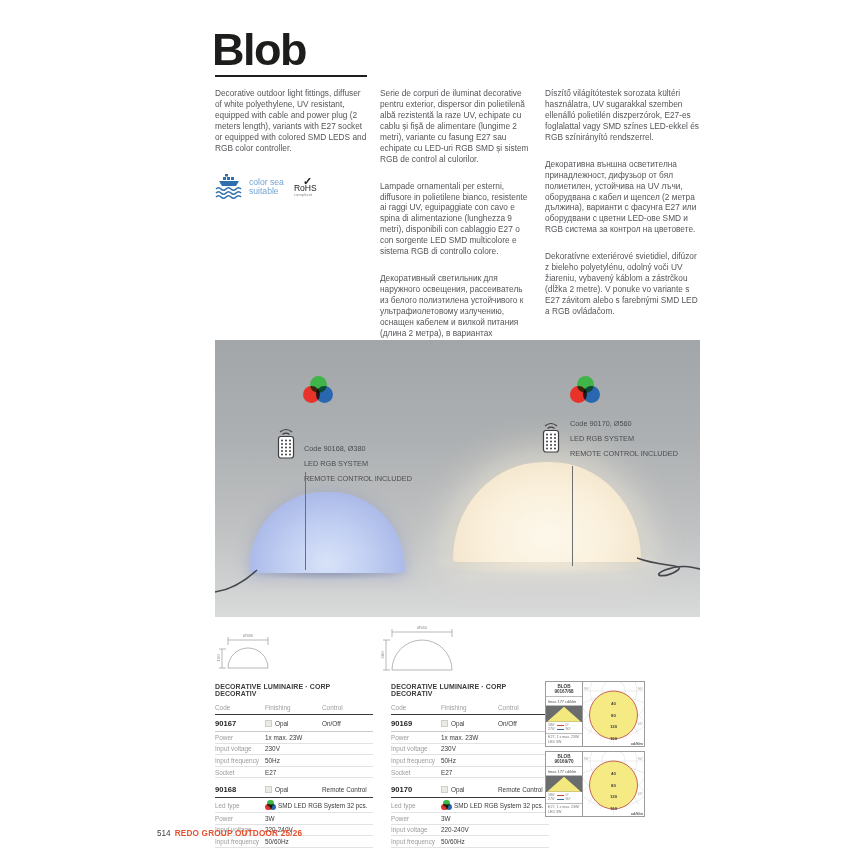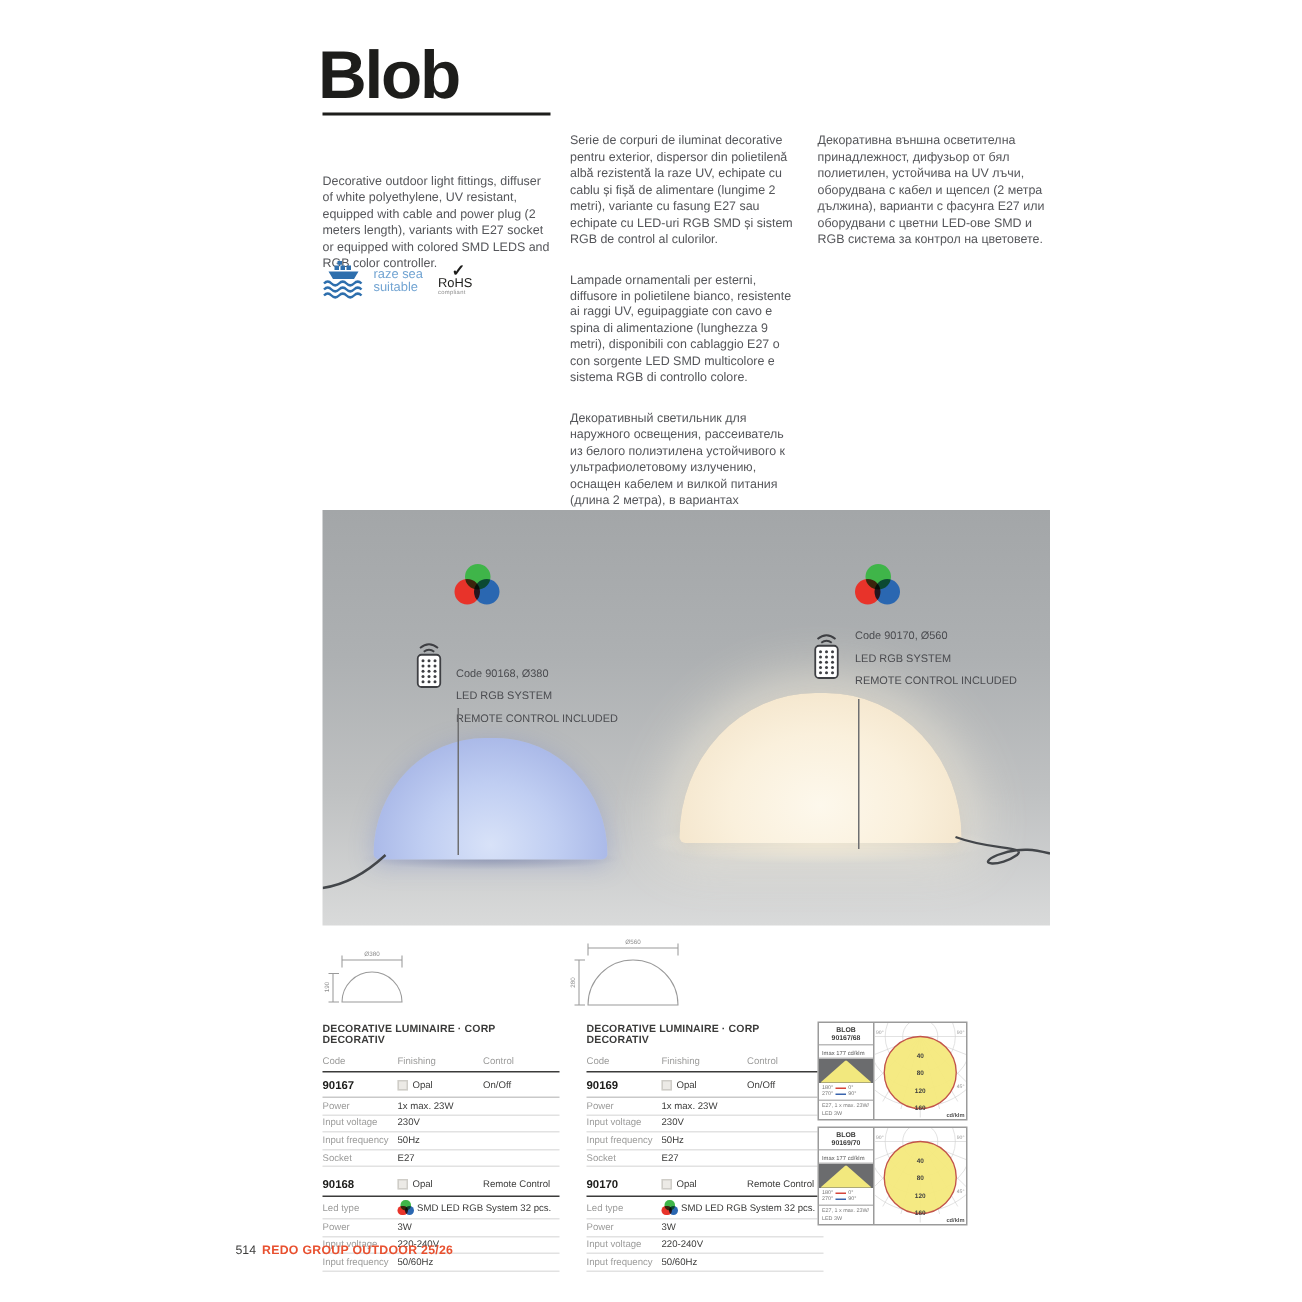--- a/index.html
+++ b/index.html
@@ -7,21 +7,21 @@
   .page { position:relative; width:868px; height:868px; background:#fff;
           font-family:"Liberation Sans", sans-serif; overflow:hidden; color:#55565a;border-radius:31px; }
 
   
   .title { position:absolute; left:212px; top:24px; font-size:45px; font-weight:800;
            letter-spacing:-1.5px; color:#1d1d1b; }
   .title-rule { position:absolute; left:215px; top:75px; width:152px; height:2px; background:#1d1d1b; }
 
   
   .col { position:absolute; top:88px; }
-  .col1 { left:215px; width:153px;margin-top:27px; }
+  .col1 { left:215px; width:153px; }
   .col2 { left:380px; width:153px; }
   .col3 { left:545px; width:158px; }
   .para { font-size:8.3px; line-height:1.32; color:#55565a; }
   .para + .para { margin-top:16px; }
 
   
   .certs { position:absolute; left:215px; top:168px; width:165px; }
   .cert-row1 { display:flex; align-items:center; gap:8px; }
   .cert-row2 { display:flex; align-items:flex-start; gap:10px; margin-top:6px; }
   .ce { font-size:24px; font-weight:700; letter-spacing:2px; color:#1d1d1b; line-height:22px; }
@@ -134,40 +134,42 @@
               <rect x="16" y="3" width="3" height="3"></rect>
             <path d="M4 7 h20 l-3 5 H7 Z"></path>
           </g>
           <g stroke="#2e6fad" stroke-width="1.6" fill="none">
             <path d="M1 15 q2.5 -2.5 5 0 t5 0 t5 0 t5 0 t5 0"></path>
             <path d="M1 19 q2.5 -2.5 5 0 t5 0 t5 0 t5 0 t5 0"></path>
             <path d="M1 23 q2.5 -2.5 5 0 t5 0 t5 0 t5 0 t5 0"></path>
           </g>
         </svg>
         <span class="fs-text">
-          <span>raze sea</span><br>
+          <span>color sea</span><br>
           <span>suitable</span>
         </span>
       </span>
       <span class="rohs">
         <span class="rohs-check">✓</span>
         <span class="rohs-name">RoHS</span>
         <span class="rohs-sub">compliant</span>
       </span>
     </div>
   </div>
 
   <div class="col col2">
     <p class="para">Serie de corpuri de iluminat decorative pentru exterior, dispersor din polietilenă albă rezistentă la raze UV, echipate cu cablu și fișă de alimentare (lungime 2 metri), variante cu fasung E27 sau echipate cu LED-uri RGB SMD și sistem RGB de control al culorilor.</p>
     <p class="para">Lampade ornamentali per esterni, diffusore in polietilene bianco, resistente ai raggi UV, eguipaggiate con cavo e spina di alimentazione (lunghezza 9 metri), disponibili con cablaggio E27 o con sorgente LED SMD multicolore e sistema RGB di controllo colore.</p>
     <p class="para">Декоративный светильник для наружного освещения, рассеиватель из белого полиэтилена устойчивого к ультрафиолетовому излучению, оснащен кабелем и вилкой питания (длина 2 метра), в вариантах исполнения с патроном E27 либо оснащенные цветными светодиодами SMD и системой RGB для управления цветами.</p>
   </div>
 
   <div class="col col3">
+    <p class="para">Díszítő világítótestek sorozata kültéri használatra, UV sugarakkal szemben ellenálló polietilén diszperzórok, E27-es foglalattal vagy SMD színes LED-ekkel és RGB színirányító rendszerrel.</p>
     <p class="para">Декоративна външна осветителна принадлежност, дифузьор от бял полиетилен, устойчива на UV лъчи, оборудвана с кабел и щепсел (2 метра дължина), варианти с фасунга E27 или оборудвани с цветни LED-ове SMD и RGB система за контрол на цветовете.</p>
+    <p class="para">Dekoratívne exteriérové svietidiel, difúzor z bieleho polyetylénu, odolný voči UV žiareniu, vybavený káblom a zástrčkou (dĺžka 2 metre). V ponuke vo variante s E27 závitom alebo s farebnými SMD LED a RGB ovládačom.</p>
   </div>
 
   <div class="photo">
     <div class="shadow-blue"></div>
     <div class="glow-warm"></div>
     <div class="dome dome-blue"></div>
     <div class="dome dome-warm"></div>
     <svg class="cables" width="485" height="277" viewBox="0 0 485 277">
       <path d="M0 252 C 14 250, 28 243, 42 230" stroke="#43464a" stroke-width="1.6" fill="none"></path>
       <path d="M422 218 C 446 227, 470 224, 463 230 C 452 238, 434 237, 450 230 C 466 224, 477 227, 485 229" stroke="#43464a" stroke-width="1.6" fill="none"></path>

